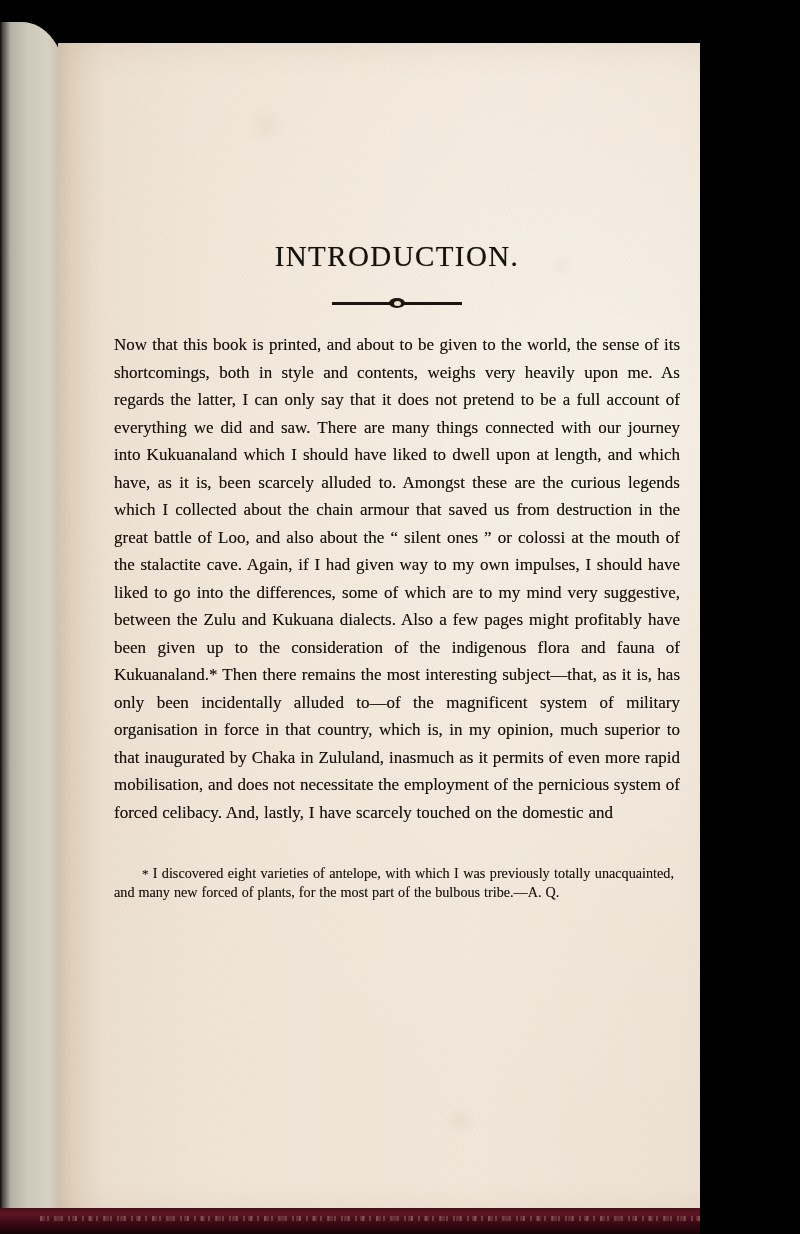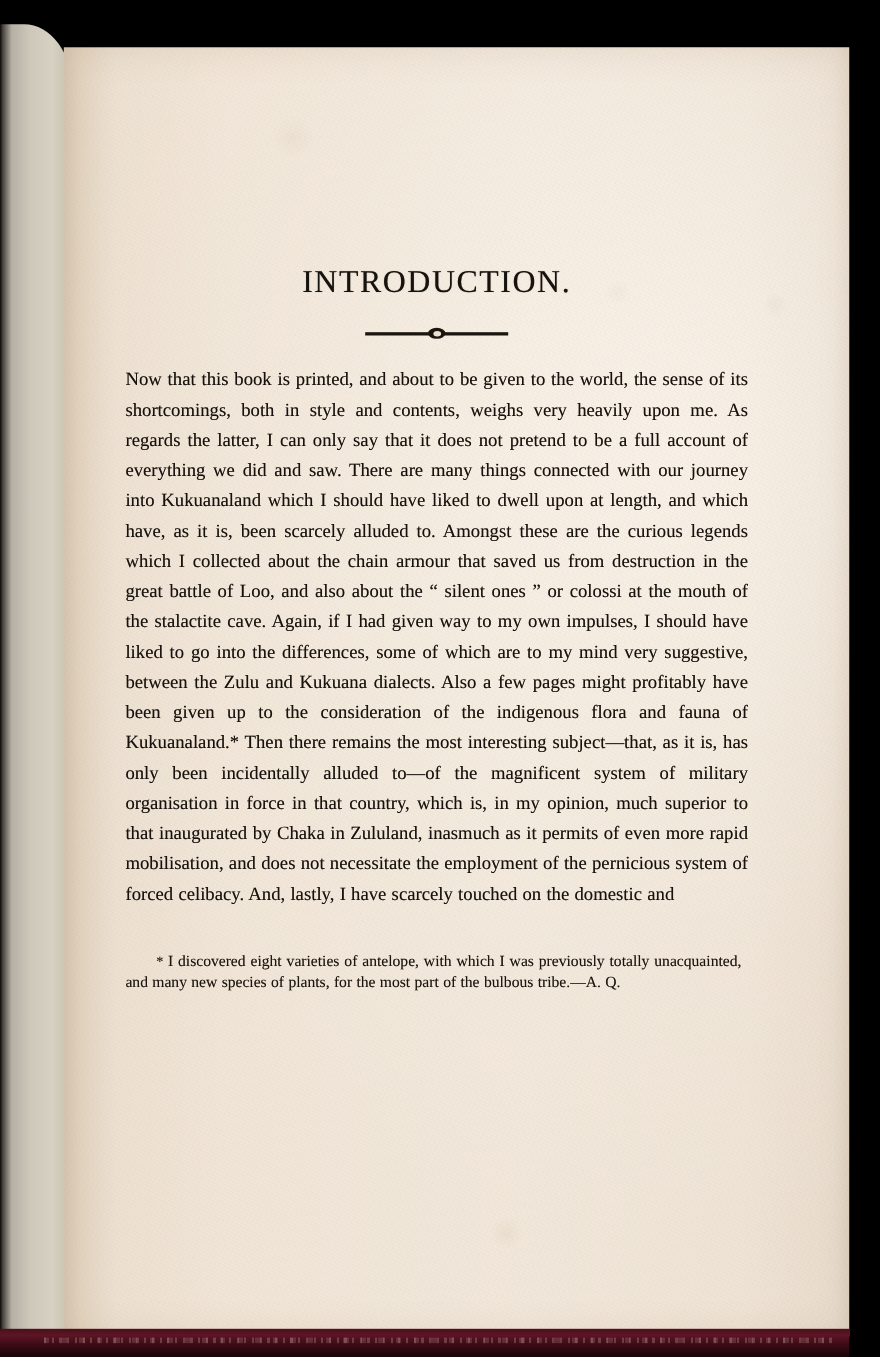--- a/index.html
+++ b/index.html
@@ -10,21 +10,21 @@
   body {
     width: 800px;
     height: 1234px;
     overflow: hidden;
     font-family: "Liberation Serif", serif;
   }
 
   
   .scan {
     position: relative;
-    width: 772px;
+    width: 700px;
     height: 1234px;
     background: #000000;
     overflow: hidden;
   }
 
   
   .binding {
     position: absolute;
     left: 0;
     bottom: 0;
@@ -219,21 +219,21 @@
 
       <div class="ornament">
         <span class="bar"></span>
         <span class="knot"></span>
         <span class="eye"></span>
       </div>
 
       <p class="body-copy">Now that this book is printed, and about to be given to the world, the sense of its shortcomings, both in style and contents, weighs very heavily upon me. As regards the latter, I can only say that it does not pretend to be a full account of everything we did and saw. There are many things connected with our journey into Kukuanaland which I should have liked to dwell upon at length, and which have, as it is, been scarcely alluded to. Amongst these are the curious legends which I collected about the chain armour that saved us from destruction in the great battle of Loo, and also about the “ silent ones ” or colossi at the mouth of the stalactite cave. Again, if I had given way to my own impulses, I should have liked to go into the differences, some of which are to my mind very suggestive, between the Zulu and Kukuana dialects. Also a few pages might profitably have been given up to the consideration of the indigenous flora and fauna of Kukuanaland.* Then there remains the most interesting subject—that, as it is, has only been incidentally alluded to—of the magnificent system of military organisation in force in that country, which is, in my opinion, much superior to that inaugurated by Chaka in Zululand, inasmuch as it permits of even more rapid mobilisation, and does not necessitate the employment of the pernicious system of forced celibacy. And, lastly, I have scarcely touched on the domestic and</p>
 
       <p class="footnote">
-        <span class="fn-marker">* </span><span>I discovered eight varieties of antelope, with which I was previously totally unacquainted, and many new species of plants, for the most part of the bulbous tribe.—A. Q.</span>
+        <span class="fn-marker">* </span><span>I discovered eight varieties of antelope, with which I was previously totally unacquainted, and many new forced of plants, for the most part of the bulbous tribe.—A. Q.</span>
       </p>
 
     </div>
   </div>
 
   <div class="binding">
     <div class="binding-speckle"></div>
   </div>
 
 </div>

